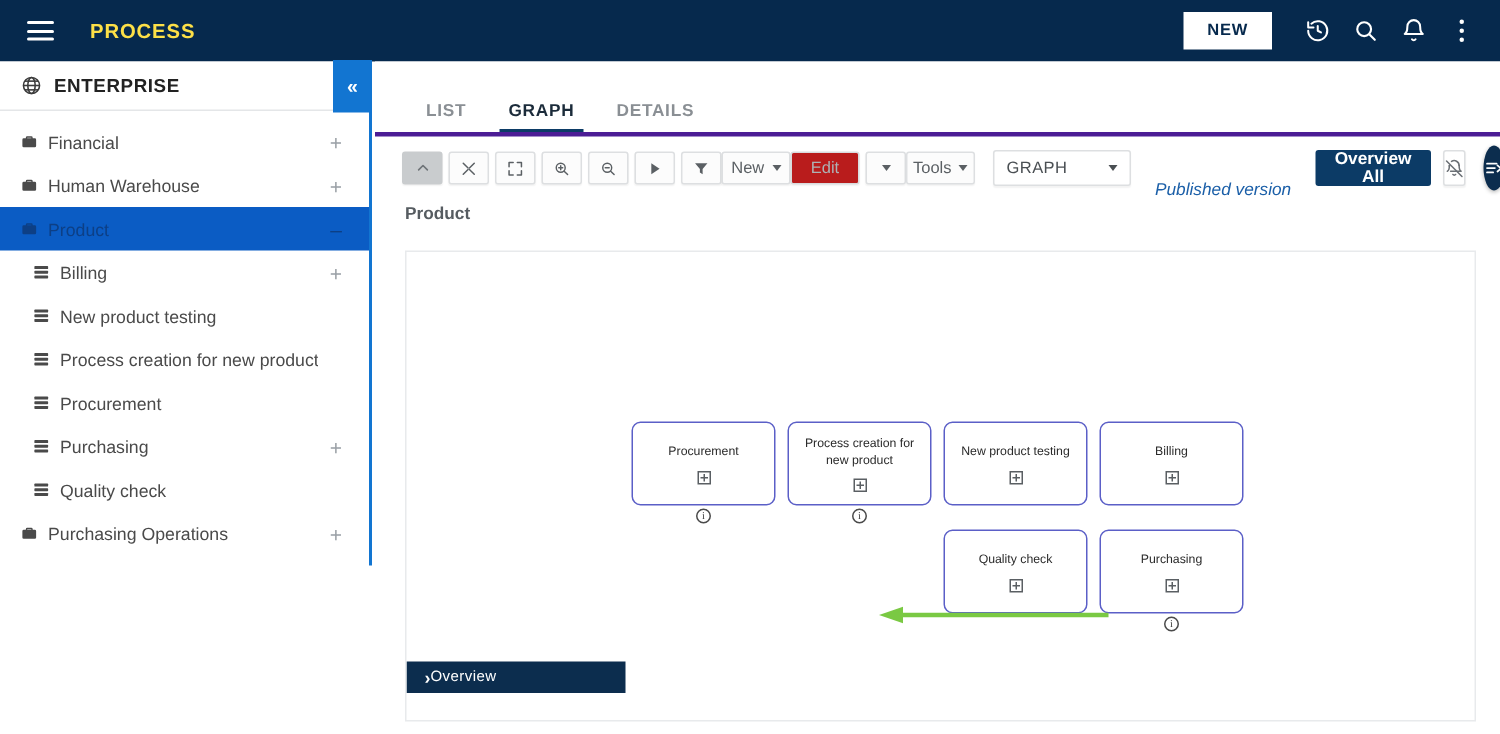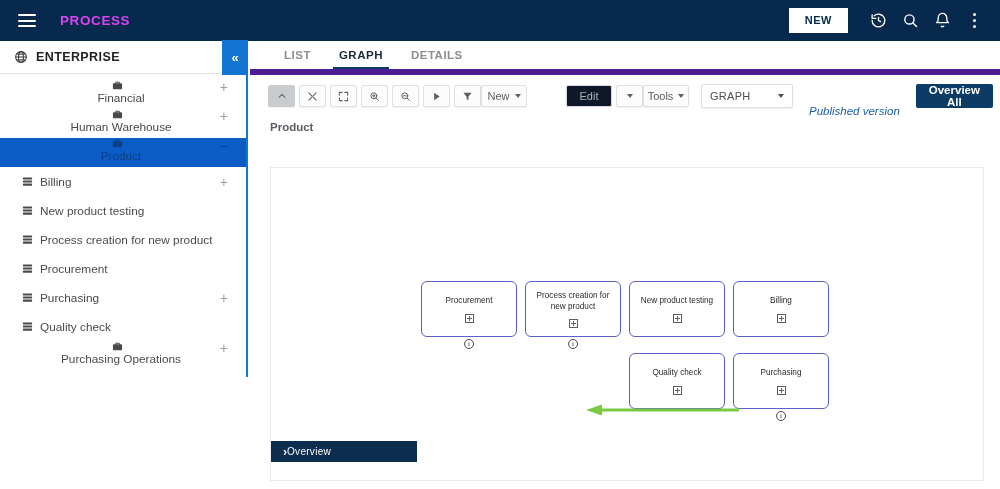--- a/index.html
+++ b/index.html
@@ -14,21 +14,21 @@
 
   
   .topbar {
     position: absolute; left: 0; top: 0; width: 1000px; height: 41px;
     background: #06294d; display: flex; align-items: center;
   }
   .hamburger { width: 18px; height: 13px; margin-left: 18px; display: flex;
     flex-direction: column; justify-content: space-between; cursor: pointer; }
   .hamburger span { display: block; height: 2px; background: #ffffff; border-radius: 1px; }
   .app-title {
-    color: #d946ef; font-size: 13.5px; font-weight: bold; letter-spacing: .6px;
+    color: #fde047; font-size: 13.5px; font-weight: bold; letter-spacing: .6px;
     margin-left: 24px;
   }
   .topbar-right {
     position: absolute; right: 10px; top: 0; height: 41px;
     display: flex; align-items: center; gap: 0px;
   }
   .new-btn {
     background: #ffffff; color: #06294d; font-size: 11px; font-weight: bold;
     letter-spacing: .5px; border: none; padding: 0 16px; height: 25px;
     line-height: 25px; cursor: pointer; margin-right: 14px; min-width: 56px;
@@ -58,35 +58,35 @@
   .collapse-btn {
     position: absolute; right: -2px; top: -1px; width: 26px; height: 35px;
     background: #1275d1; color: #ffffff; display: flex; align-items: center;
     justify-content: center; cursor: pointer; font-size: 13px; font-weight: bold;
   }
   .sb-list { padding-top: 6px; }
   .sb-item {
     height: 29px; display: flex; align-items: center; position: relative;
     cursor: pointer; font-size: 11.8px; color: #4a4a4a; padding-right: 18px;
   }
-  .sb-item.lvl1 { padding-left: 14px; flex-direction: column; }
+  .sb-item.lvl1 { padding-left: 14px; }
   .sb-item.lvl2 { padding-left: 22px; }
   .sb-item.active { background: #0b5cc4; color: #0d3f85; }
   .sb-item .ic { margin-right: 7px; display: flex; align-items: center; flex: 0 0 auto; }
   .sb-item .lbl { white-space: nowrap; overflow: hidden; text-overflow: ellipsis; }
   .sb-item .expander {
     position: absolute; right: 18px; font-size: 14px; color: #9aa0a6; line-height: 1;
   }
   .sb-item.active .expander { color: #0d3f85; }
 
   
   .main { position: absolute; left: 250px; top: 41px; right: 0; bottom: 0; background: #fff; }
   .tabs {
-    height: 34px; display: flex; align-items: flex-end; padding-left: 20px;
-    border-bottom: 6px solid #4c1d95; gap: 0;
+    height: 50px; display: flex; align-items: flex-end; padding-left: 20px;
+    border-bottom: 3px solid #4c1d95; gap: 0;
   }
   .tab {
     font-size: 11.5px; font-weight: bold; letter-spacing: .5px; color: #8a8f94;
     padding: 0 14px 8px 14px; cursor: pointer; position: relative;
   }
   .tab.active { color: #1b2b3a; }
   .tab.active::after {
     content: ""; position: absolute; left: 8px; right: 8px; bottom: 0;
     height: 2px; background: #0c3b66;
   }
@@ -95,21 +95,21 @@
     height: 42px; display: flex; align-items: center; padding-left: 18px; gap: 0px;
   }
   .tool-group { display: flex; align-items: center; gap: 4px; }
   .tbtn {
     height: 22px; min-width: 27px; background: #fcfcfc; border: 1px solid #dddfe1;
     border-radius: 2px; display: flex; align-items: center; justify-content: center;
     cursor: pointer; color: #5b6064; font-size: 11px; padding: 0 6px;
     box-shadow: 0 1px 1px rgba(0,0,0,.05);
   }
   .tbtn.pressed { background: #c9ccce; border-color: #c9ccce; color: #6f7478; }
-  .tbtn.disabled { background: #0f172a; border-color: #d9dbdd; color: #aeb2b5; cursor: default; margin-left: 39px; }
+  .tbtn.disabled { background: #b91c1c; border-color: #d9dbdd; color: #aeb2b5; cursor: default; }
   .tbtn.label { min-width: 46px; gap: 5px; }
   .caret { width: 0; height: 0; border-left: 3.5px solid transparent;
     border-right: 3.5px solid transparent; border-top: 4px solid currentColor; }
   .spacer-8 { width: 12px; }
   .select-box {
     height: 24px; min-width: 92px; background: #fff; border: 1px solid #dddfe1;
     border-radius: 2px; display: flex; align-items: center; justify-content: space-between;
     padding: 0 8px; font-size: 11px; color: #4a4f53; cursor: pointer; margin-left: 12px;
     box-shadow: 0 1px 1px rgba(0,0,0,.05);
   }

